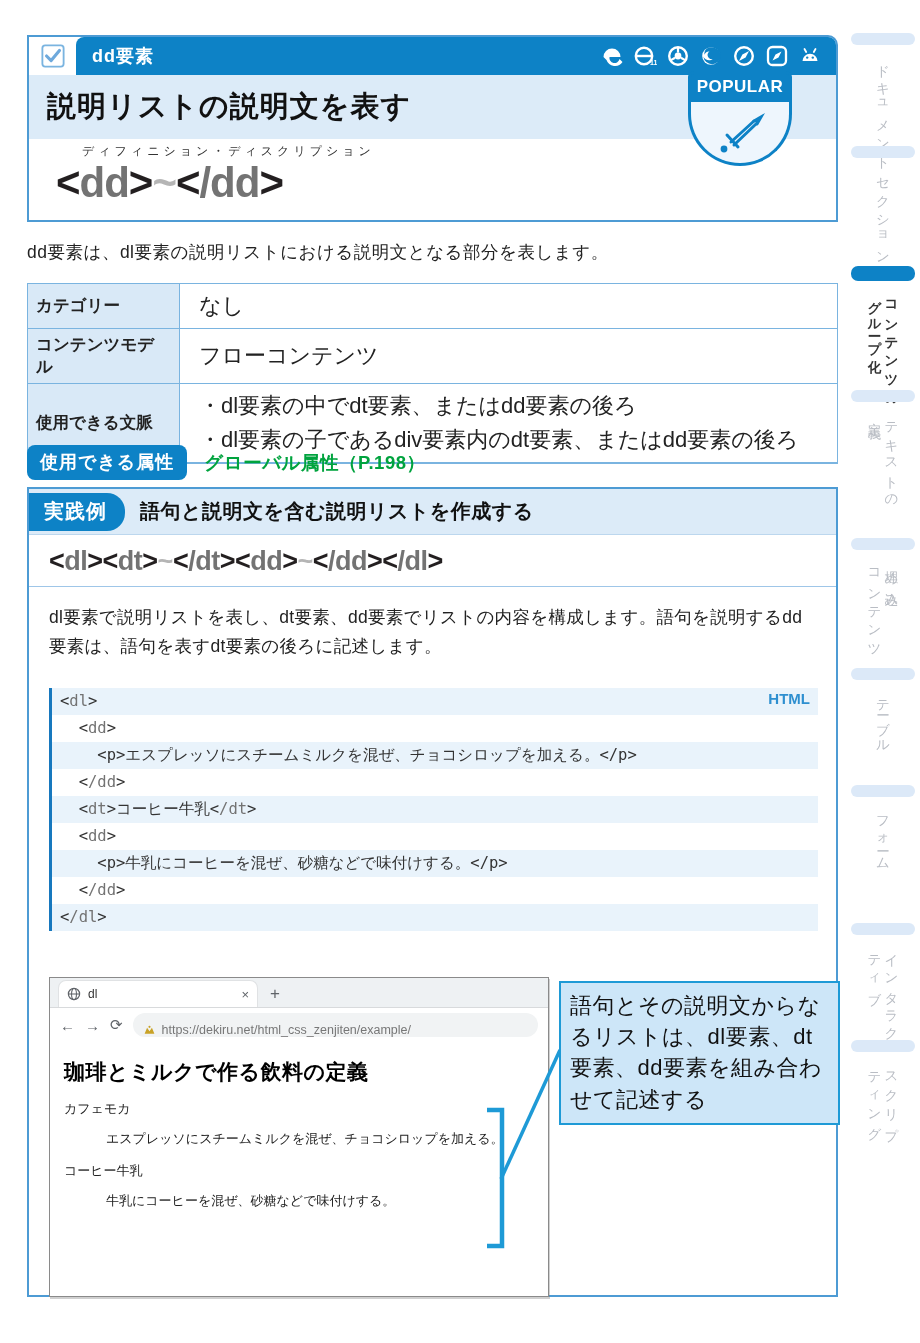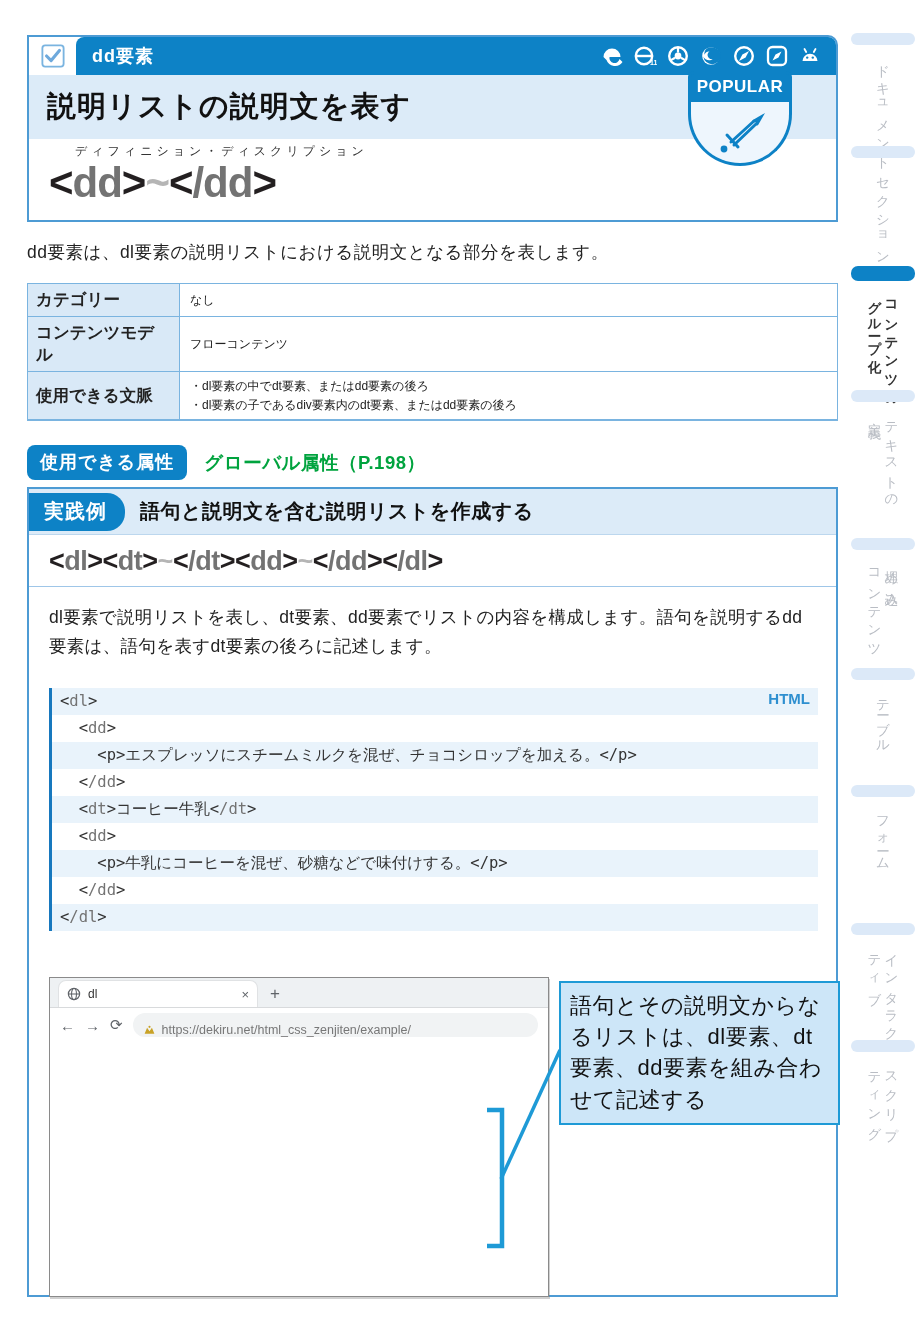--- a/index.html
+++ b/index.html
@@ -21,21 +21,21 @@
     flex:1; background:#0d82c6; border-radius:8px 8px 0 0;
     display:flex; align-items:center; justify-content:space-between; padding:0 14px 0 16px;
   }
   .element-name { color:#fff; font-weight:bold; font-size:18px; letter-spacing:1px; }
   .browser-icons { display:flex; gap:9px; align-items:center; }
   .bicon { width:24px; height:24px; display:block; }
   .title-band {
     height:64px; background:#dcebf8; display:flex; align-items:center; padding-left:18px;
   }
   .summary-title { font-size:29px; font-weight:bold; color:#111; letter-spacing:1px; }
-  .syntax-band { height:81px; padding:4px 0 0 20px; background:#fff; }
+  .syntax-band { height:81px; padding:4px 0 0 27px; background:#fff; }
   .ruby-label { font-size:12px; color:#333; letter-spacing:4px; padding-left:26px; }
   .code-big { font-size:42px; font-weight:bold; color:#231f20; letter-spacing:-1px; line-height:1.1; }
 
   .popular { position:absolute; right:44px; top:34px; width:104px; z-index:6; }
   .popular-top {
     background:#0d82c6; color:#fff; font-weight:bold; font-size:17px; text-align:center;
     padding:3px 0 2px; border-radius:6px 6px 0 0; letter-spacing:0.5px;
     border:3px solid #0d82c6;
   }
   .popular-shield {
@@ -51,21 +51,21 @@
   .spec-table {
     position:absolute; left:27px; top:283px; width:811px;
     border:1px solid #7ab4e0; border-bottom:2px solid #7ab4e0;
   }
   .spec-row { display:flex; border-bottom:1px solid #7ab4e0; }
   .spec-row:last-child { border-bottom:none; }
   .spec-label {
     width:152px; background:#d9e9f7; font-weight:bold; font-size:16.5px;
     padding:5px 8px; border-right:1px solid #7ab4e0; display:flex; align-items:center;
   }
-  .spec-value { flex:1; background:#fff; font-size:12px; padding:5px 10px; display:flex; flex-direction:column; justify-content:center; }
+  .spec-value { flex:1; background:#fff; font-size:22px; padding:5px 19px; display:flex; flex-direction:column; justify-content:center; }
   .spec-value div { line-height:1.55; }
   .attr-row { position:absolute; left:27px; top:445px; display:flex; align-items:center; }
   .attr-badge {
     background:#0d82c6; color:#fff; font-weight:bold; font-size:18px;
     padding:5px 13px 6px; border-radius:8px; letter-spacing:1px;
   }
   .attr-value { color:#00a33e; font-weight:bold; font-size:18.5px; margin-left:17px; letter-spacing:0.5px; }
 
   
   .example-card {
@@ -291,20 +291,27 @@
       <span class="nav-ic">→</span>
       <span class="nav-ic">⟳</span>
       <div class="url-pill">
         <svg width="13" height="13" viewBox="0 0 16 16">
             <path d="M2,12 L5,4.5 L8,9 L11,4.5 L14,12 z" fill="#c9a227"></path>
             <circle cx="8" cy="3.5" r="1.3" fill="#c9a227"></circle>
           </svg>
         <span class="url-text">https://dekiru.net/html_css_zenjiten/example/</span>
       </div>
     </div>
+    <div class="bpage">
+      <div class="bheading">珈琲とミルクで作る飲料の定義</div>
+      <div class="bterm">カフェモカ</div>
+      <div class="bdesc">エスプレッソにスチームミルクを混ぜ、チョコシロップを加える。</div>
+      <div class="bterm">コーヒー牛乳</div>
+      <div class="bdesc">牛乳にコーヒーを混ぜ、砂糖などで味付けする。</div>
+    </div>
   </div>
 
   <div class="callout">語句とその説明文からなるリストは、dl要素、dt要素、dd要素を組み合わせて記述する</div>
   <svg class="connector" width="811" height="810" viewBox="0 0 811 810">
     <path d="M458,621 h15 v136 h-15" fill="none" stroke="#1e9ad6" stroke-width="4.5"></path>
     <line x1="472" y1="690" x2="531" y2="561" stroke="#1e9ad6" stroke-width="3.5"></line>
   </svg>
 </section>
 
 <aside class="sidebar">

